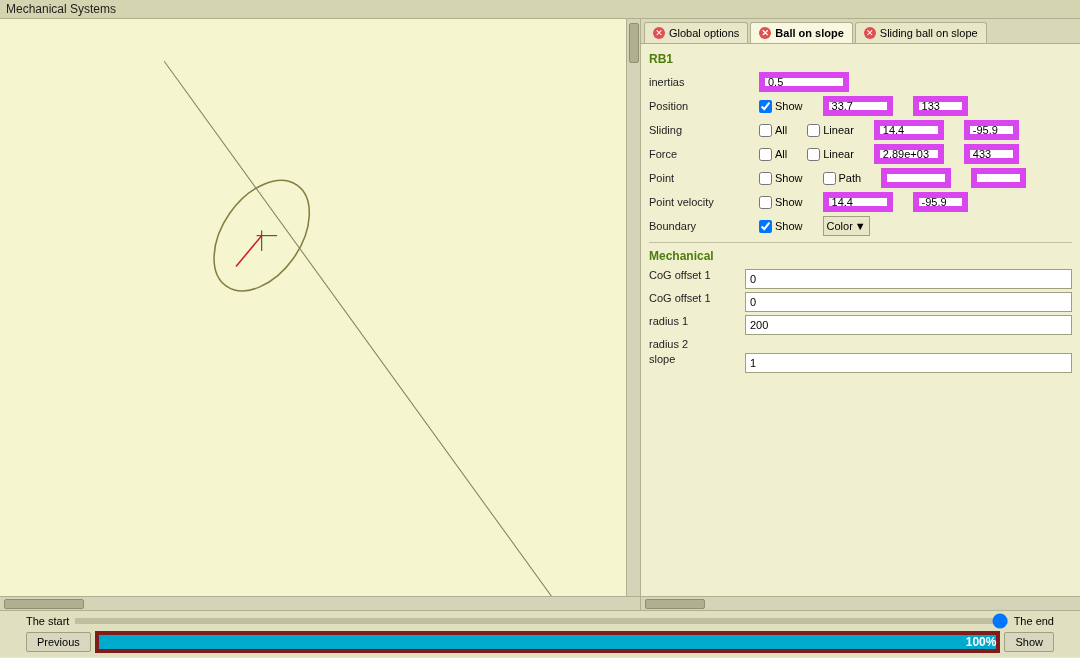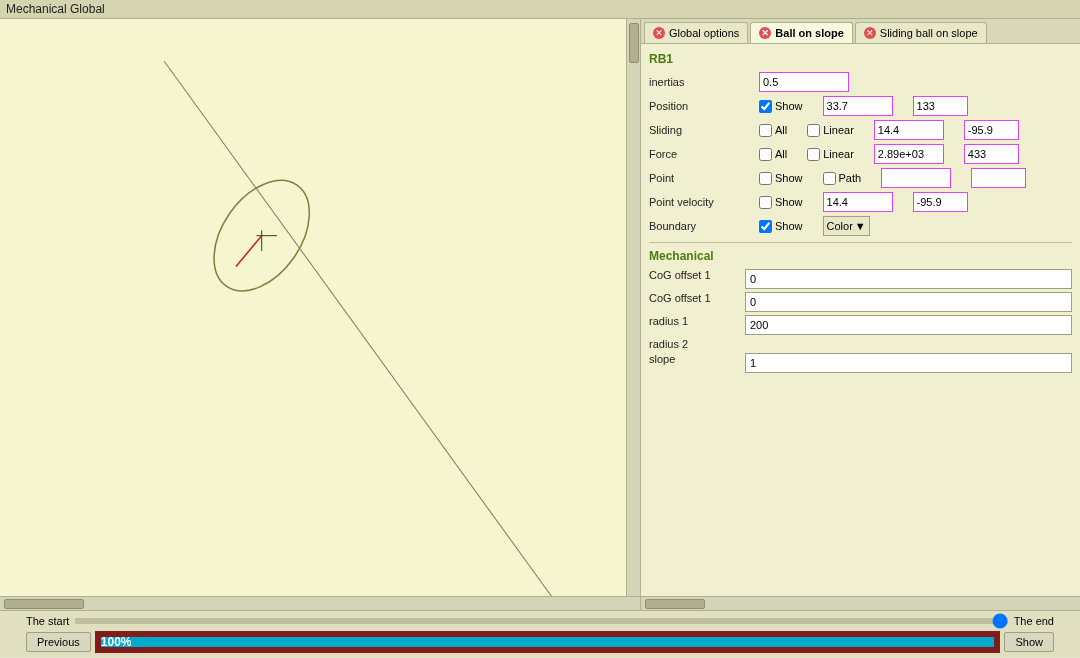--- a/index.html
+++ b/index.html
@@ -119,21 +119,21 @@
 
     .property-checkbox-group {
       display: flex;
       align-items: center;
       gap: 3px;
       font-size: 11px;
     }
 
     .property-input {
       background: white;
-      border: 1px solid #d946ef;
+      border: 6px solid #d946ef;
       padding: 1px 3px;
       font-size: 11px;
       height: 20px;
     }
 
     .input-wide { width: 90px; }
     .input-medium { width: 70px; }
     .input-short { width: 55px; }
 
     .color-dropdown {
@@ -212,26 +212,26 @@
       border: 1px solid #a0a080;
       padding: 3px 10px;
       font-size: 11px;
       cursor: pointer;
       border-radius: 2px;
     }
 
     #progress-bar-container {
       flex: 1;
       background: #008bb0;
-      border: 6px solid #7f1d1d;
+      border: 4px solid #7f1d1d;
       height: 22px;
       position: relative;
       display: flex;
       align-items: center;
-      justify-content: flex-start;
+      justify-content: flex-end;
     }
 
     #progress-bar-fill {
       position: absolute;
       left: 0; top: 0; bottom: 0;
       background: #00aacc;
       width: 100%;
     }
 
     #progress-label {
@@ -256,21 +256,21 @@
     .divider-section {
       border-top: 1px solid #c0c0a0;
       margin: 6px 0;
       padding-top: 6px;
     }
   </style>
 </head>
 <body>
 
 <div id="title-bar">
-  <span>Mechanical Global</span>
+  <span>Mechanical Systems</span>
 </div>
 
 <div id="main-layout">
   <div id="content-area">
 
     <div style="flex:1; display:flex; flex-direction:column; overflow:hidden;">
       <div style="flex:1; display:flex; overflow:hidden;">
         <div id="canvas-inner" style="position:relative; flex:1; overflow:hidden; background:#f5f5d0;">
           <svg id="scene-svg" viewBox="0 0 610 540" xmlns="http://www.w3.org/2000/svg">
 

